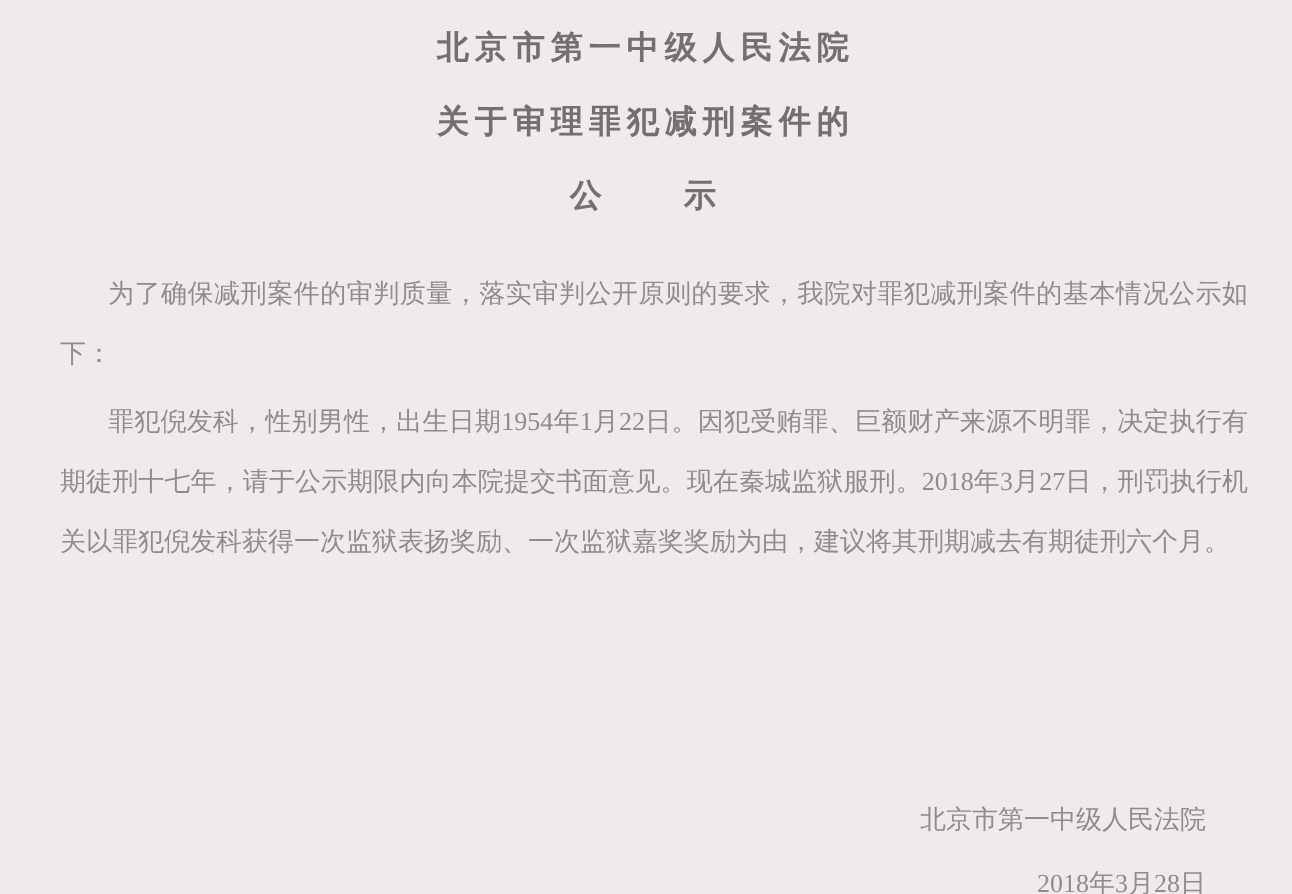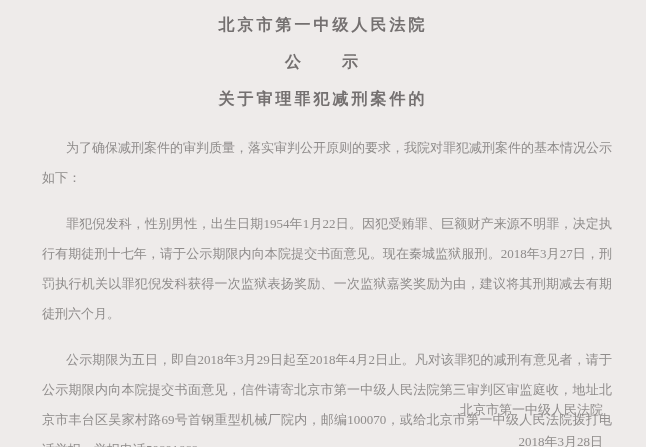--- a/index.html
+++ b/index.html
@@ -31,48 +31,47 @@
     color: #747070;
   }
   .doc-body {
     margin: 15px 18px 0 26px;
     text-align: justify;
     font-size: 13px;
     line-height: 30px;
     color: #8f8c8b;
   }
   .doc-body p {
-    margin: 16px;
+    margin: 4px;
     text-indent: 24px;
   }
   .doc-footer {
     position: absolute;
     top: 394px;
     right: 43px;
     text-align: right;
     font-size: 13px;
     line-height: 32px;
     color: #8f8c8b;
   }
 </style>
 </head>
 <body>
 
 <div class="doc">
 
   <div class="doc-header">
     <div class="title-line">北京市第一中级人民法院</div>
+    <div class="title-line">关于审理罪犯减刑案件的</div>
     <div class="title-line">公　　示</div>
-    <div class="title-line">关于审理罪犯减刑案件的</div>
   </div>
 
   <div class="doc-body">
     <p>为了确保减刑案件的审判质量，落实审判公开原则的要求，我院对罪犯减刑案件的基本情况公示如下：</p>
     <p>罪犯倪发科，性别男性，出生日期1954年1月22日。因犯受贿罪、巨额财产来源不明罪，决定执行有期徒刑十七年，请于公示期限内向本院提交书面意见。现在秦城监狱服刑。2018年3月27日，刑罚执行机关以罪犯倪发科获得一次监狱表扬奖励、一次监狱嘉奖奖励为由，建议将其刑期减去有期徒刑六个月。</p>
-    <p>公示期限为五日，即自2018年3月29日起至2018年4月2日止。凡对该罪犯的减刑有意见者，请于公示期限内向本院提交书面意见，信件请寄北京市第一中级人民法院第三审判区审监庭收，地址北京市丰台区吴家村路69号首钢重型机械厂院内，邮编100070，或给北京市第一中级人民法院拨打电话举报，举报电话59891668。</p>
   </div>
 
   <div class="doc-footer">
     <div>北京市第一中级人民法院</div>
     <div>2018年3月28日</div>
   </div>
 
 </div>
 
 </body></html>

